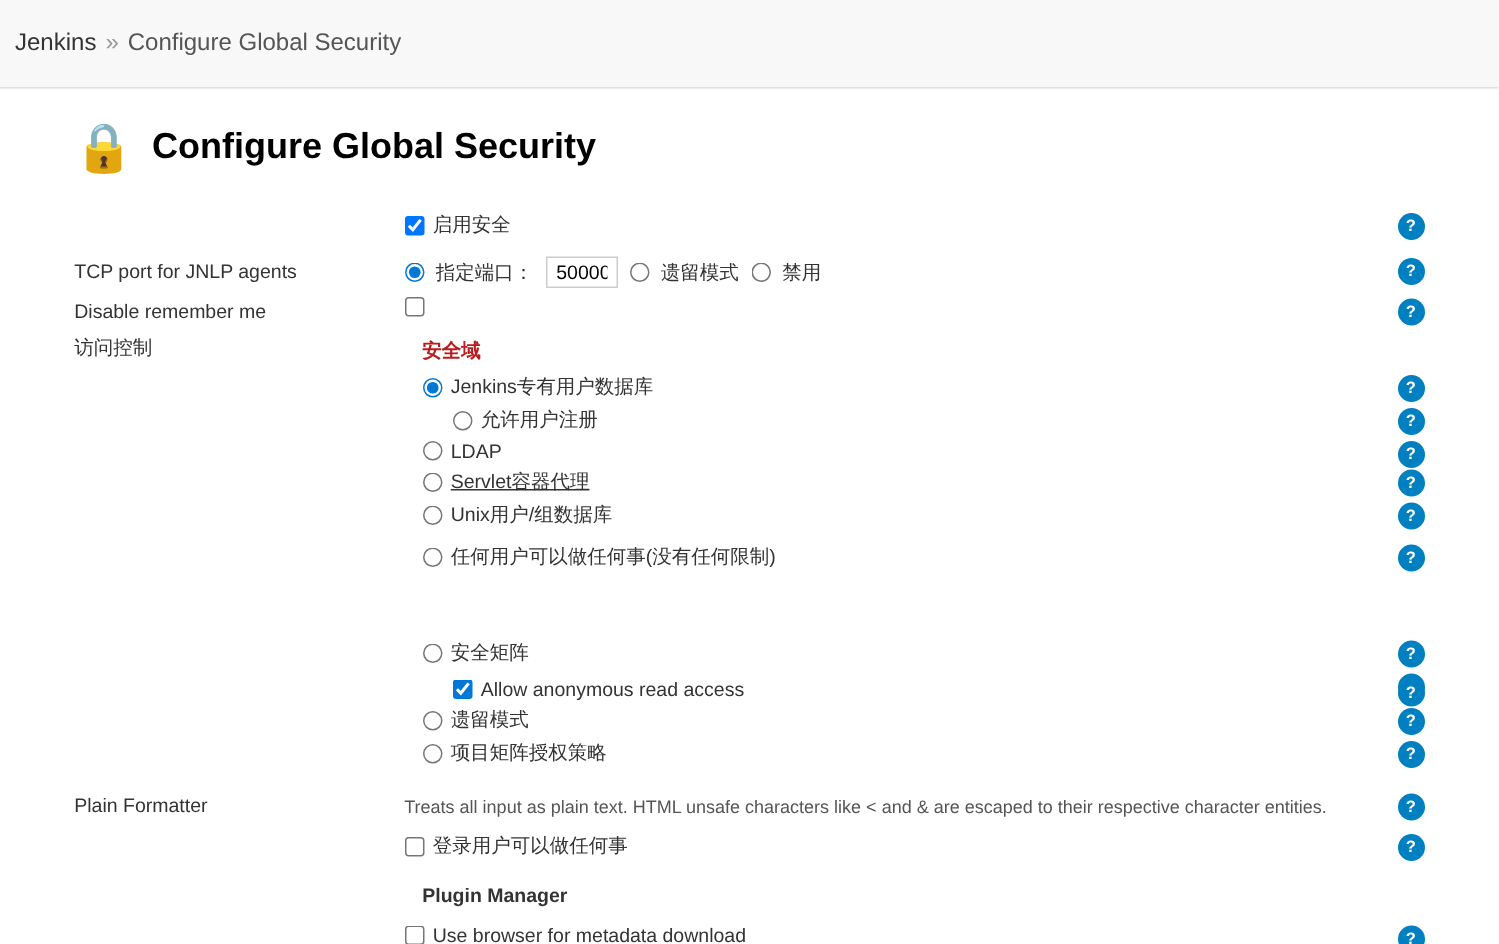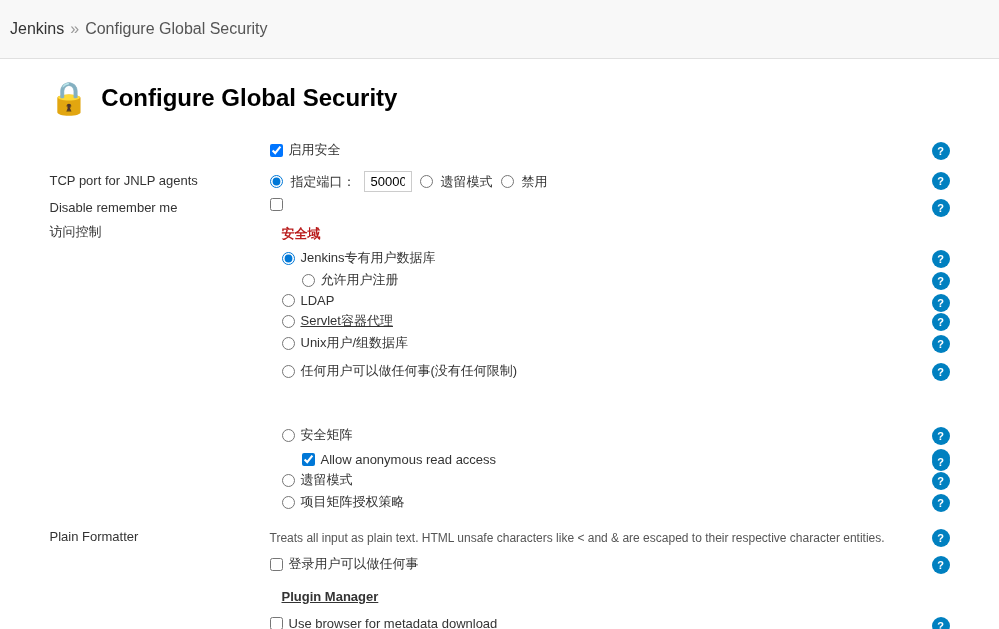--- a/index.html
+++ b/index.html
@@ -130,21 +130,20 @@
     .desc-text {
       font-size: 12px;
       color: #555;
       margin-top: 4px;
     }
 
     
     .plugin-manager-label {
       font-weight: bold;
       margin-bottom: 6px;
-      text-decoration: underline;
     }
 
     
     .check-label { font-size: 13px; }
 
     .blue-radio { accent-color: #0078d7; }
 
     
     .row-with-help {
       display: flex;

